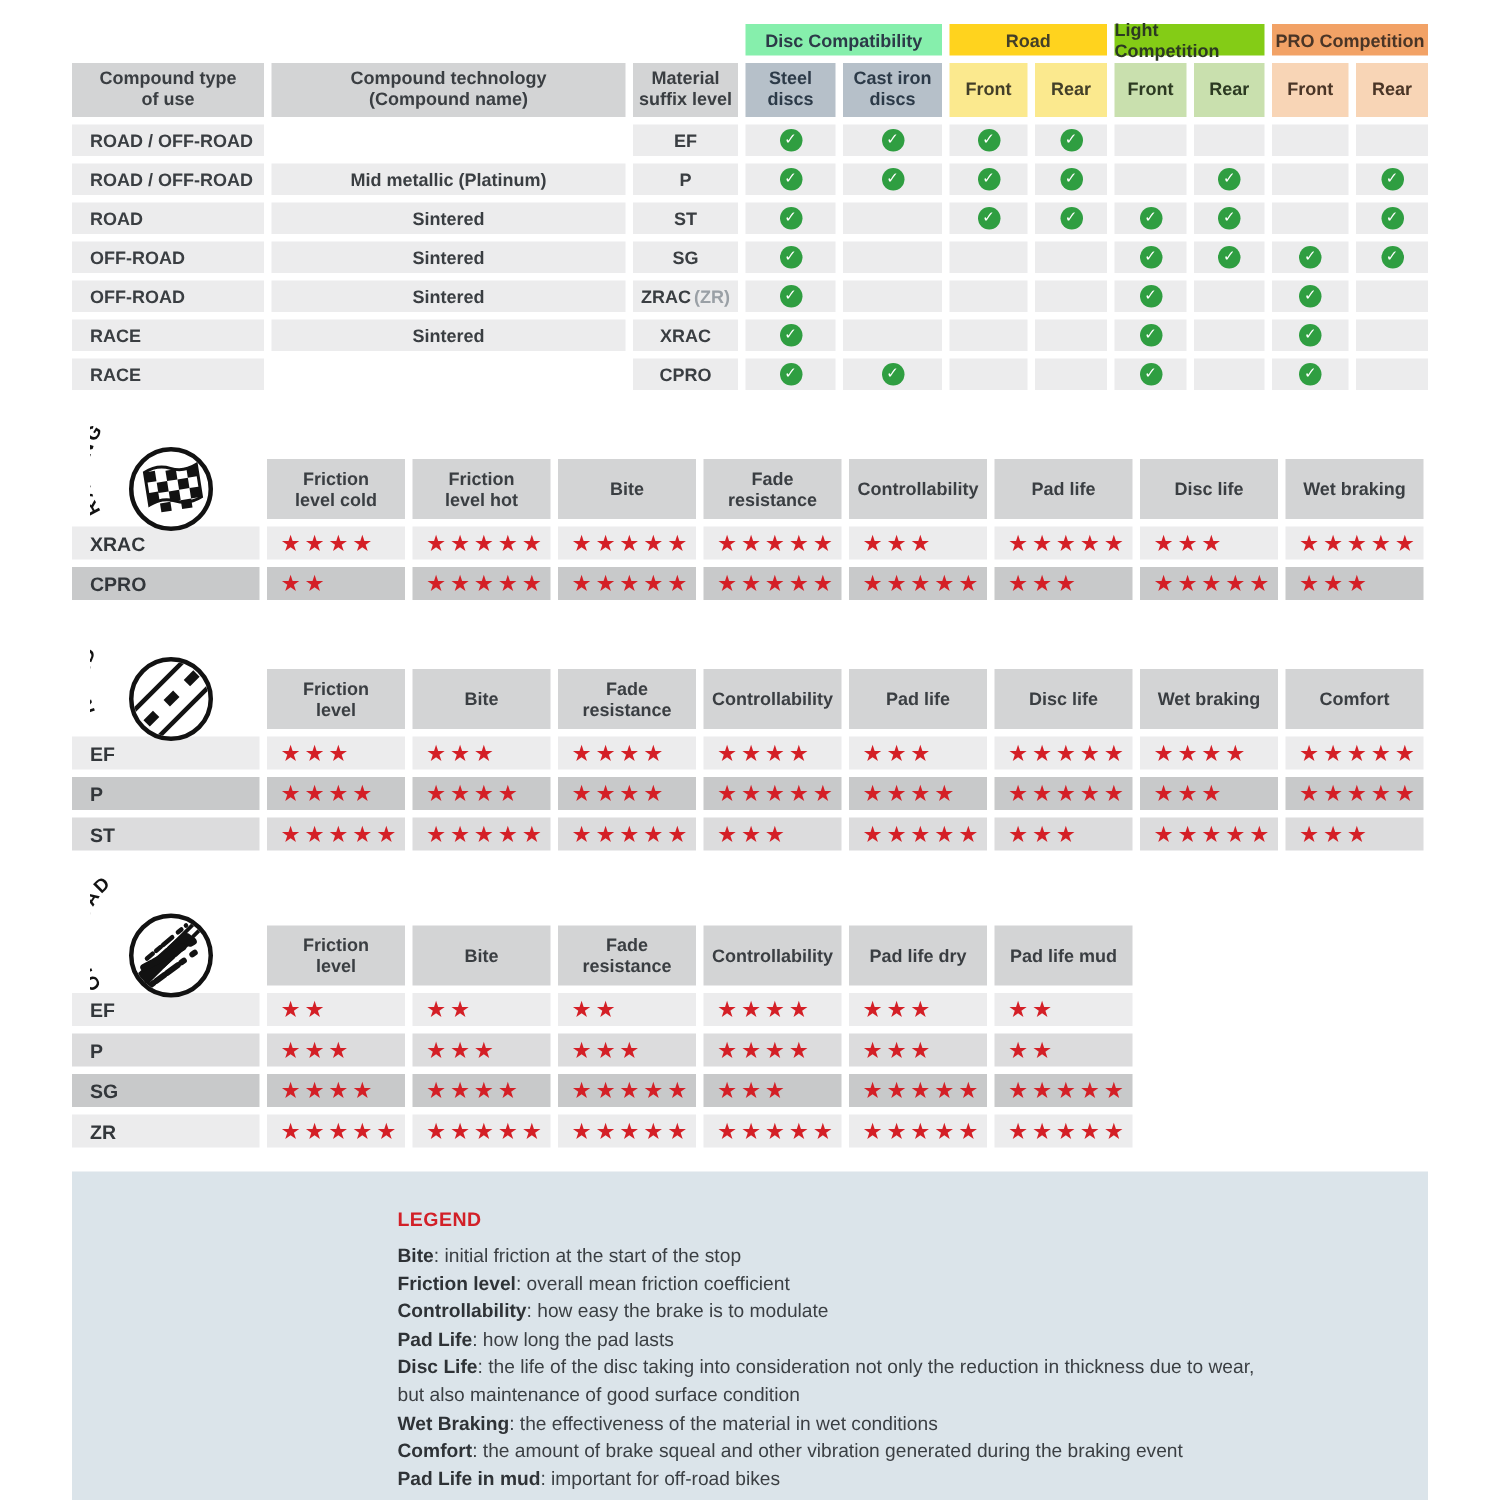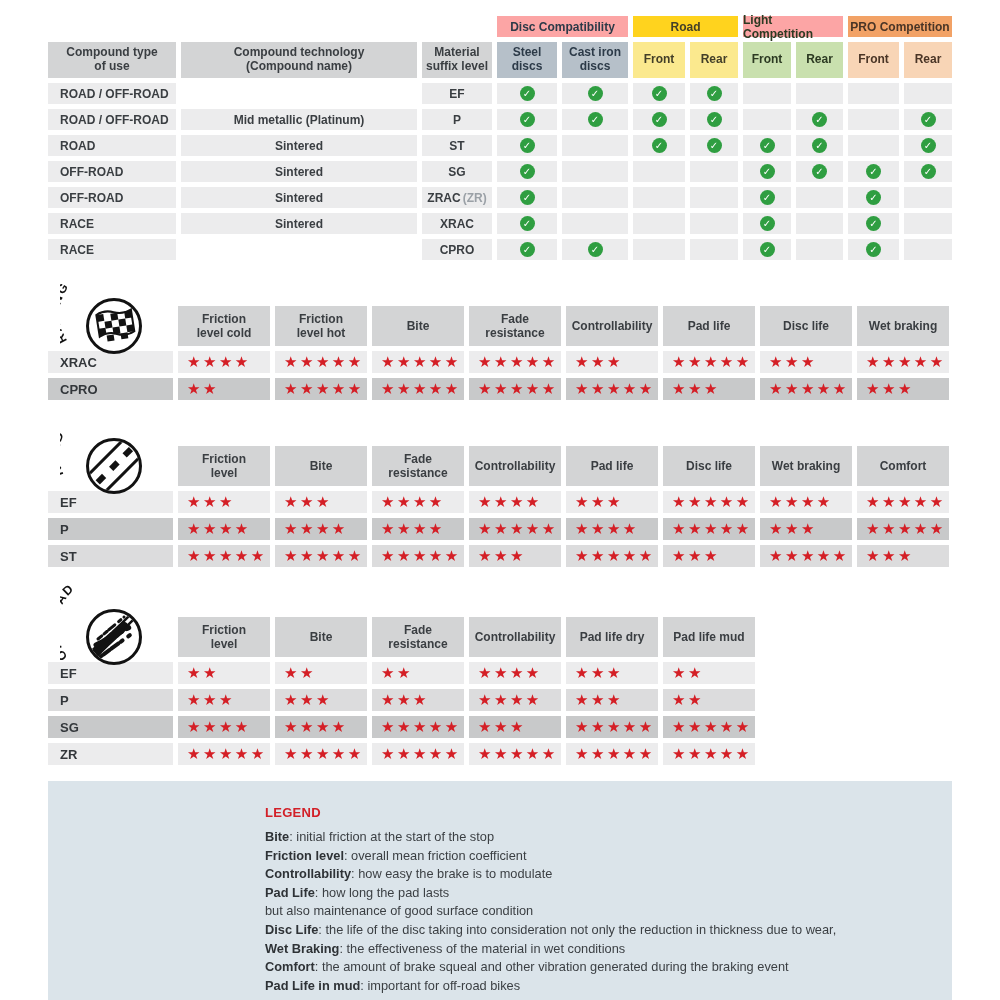--- a/index.html
+++ b/index.html
@@ -53,23 +53,23 @@
   .legend-title{font-size:13px;font-weight:bold;letter-spacing:.3px;margin-bottom:8px;}
   .legend-line{font-size:12.8px;line-height:18.6px;color:#3b3f43;}
   .legend-line b{color:#2e3236;}
 </style>
 </head>
 <body>
 
 <div class="page">
 
   <div class="compat-grid">
-      <div class="c-group" style="grid-area: 1 / 4 / auto / span 2; background: #fca5a5; color: rgb(44, 58, 72);">Disc Compatibility</div>
+      <div class="c-group" style="grid-area: 1 / 4 / auto / span 2; background: #86efac; color: rgb(44, 58, 72);">Disc Compatibility</div>
       <div class="c-group" style="grid-area: 1 / 6 / auto / span 2; background: rgb(255, 211, 30); color: rgb(67, 63, 40);">Road</div>
-      <div class="c-group" style="grid-area: 1 / 8 / auto / span 2; background: #fca5a5; color: rgb(44, 58, 34);">Light Competition</div>
+      <div class="c-group" style="grid-area: 1 / 8 / auto / span 2; background: #84cc16; color: rgb(44, 58, 34);">Light Competition</div>
       <div class="c-group" style="grid-area: 1 / 10 / auto / span 2; background: rgb(242, 162, 102); color: rgb(74, 53, 38);">PRO Competition</div>
       <div class="c-head" style="grid-area: 2 / 1;">Compound type
 of use</div>
       <div class="c-head" style="grid-area: 2 / 2;">Compound technology
 (Compound name)</div>
       <div class="c-head" style="grid-area: 2 / 3;">Material
 suffix level</div>
       <div class="c-sub" style="grid-area: 2 / 4; background: rgb(182, 192, 201); color: rgb(44, 58, 72);">Steel
 discs</div>
       <div class="c-sub" style="grid-area: 2 / 5; background: rgb(182, 192, 201); color: rgb(44, 58, 72);">Cast iron
@@ -405,21 +405,21 @@
       </div>
   </div>
 
   <div class="legend">
     <div class="legend-title" style="color: rgb(210, 32, 40);">LEGEND</div>
     <div>
         <div class="legend-line"><b>Bite</b>: initial friction at the start of the stop</div>
         <div class="legend-line"><b>Friction level</b>: overall mean friction coefficient</div>
         <div class="legend-line"><b>Controllability</b>: how easy the brake is to modulate</div>
         <div class="legend-line"><b>Pad Life</b>: how long the pad lasts</div>
+        <div class="legend-line"><b>Disc Life</b>: the life of the disc taking into consideration not only the reduction in thickness due to wear,</div>
         <div class="legend-line">but also maintenance of good surface condition</div>
-        <div class="legend-line"><b>Disc Life</b>: the life of the disc taking into consideration not only the reduction in thickness due to wear,</div>
         <div class="legend-line"><b>Wet Braking</b>: the effectiveness of the material in wet conditions</div>
         <div class="legend-line"><b>Comfort</b>: the amount of brake squeal and other vibration generated during the braking event</div>
         <div class="legend-line"><b>Pad Life in mud</b>: important for off-road bikes</div>
       </div>
   </div>
 
 </div>
 
 </body></html>

